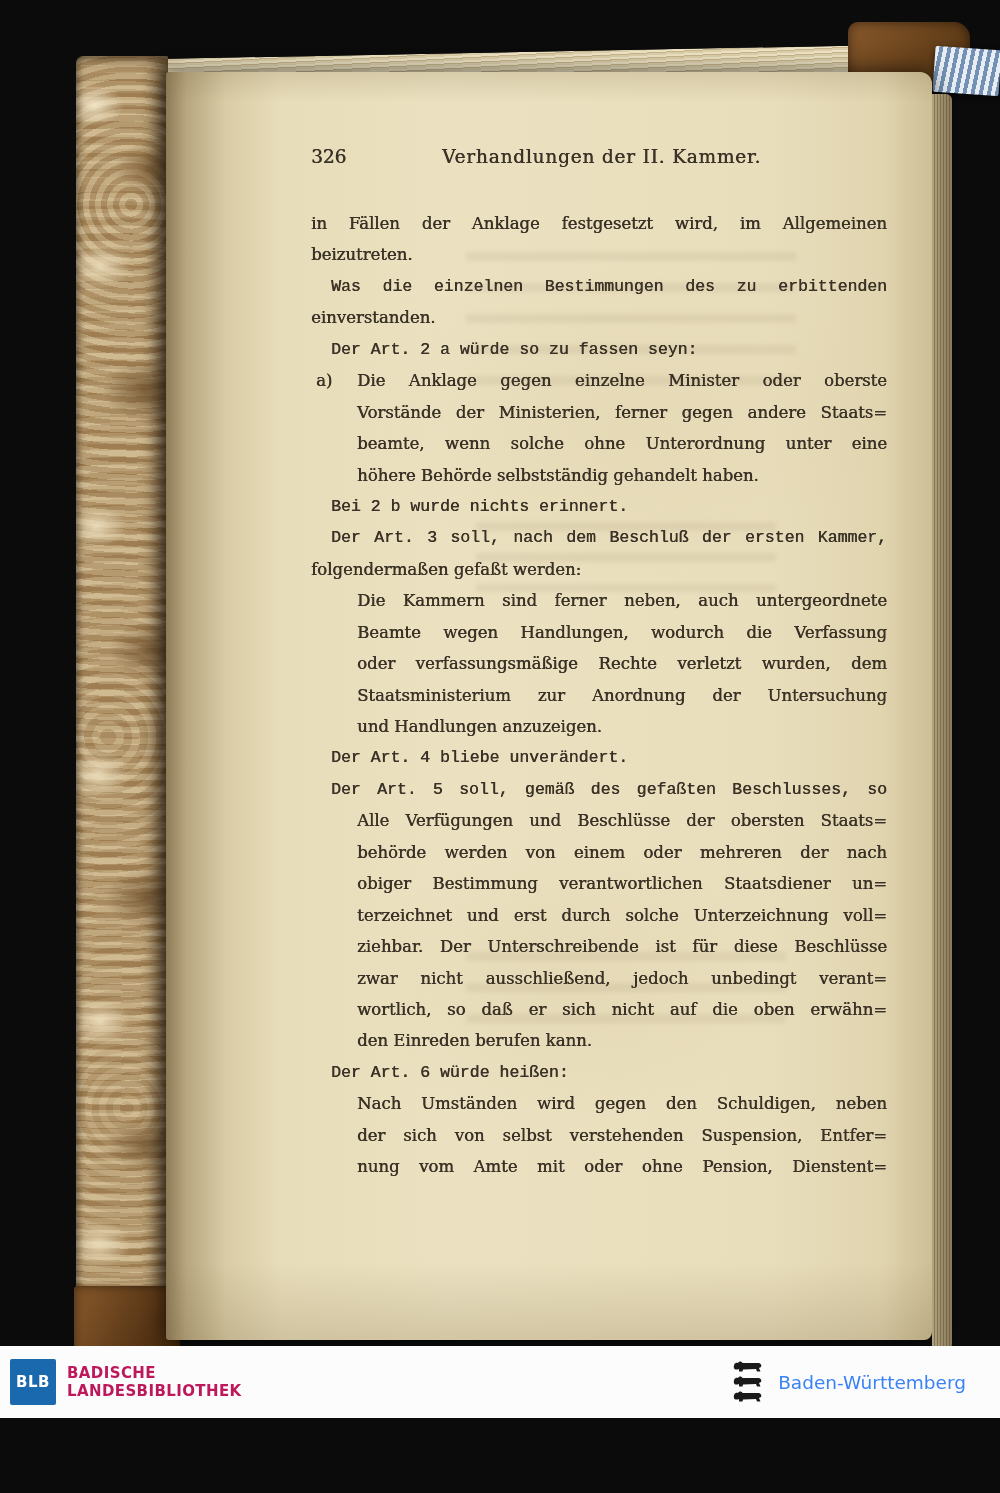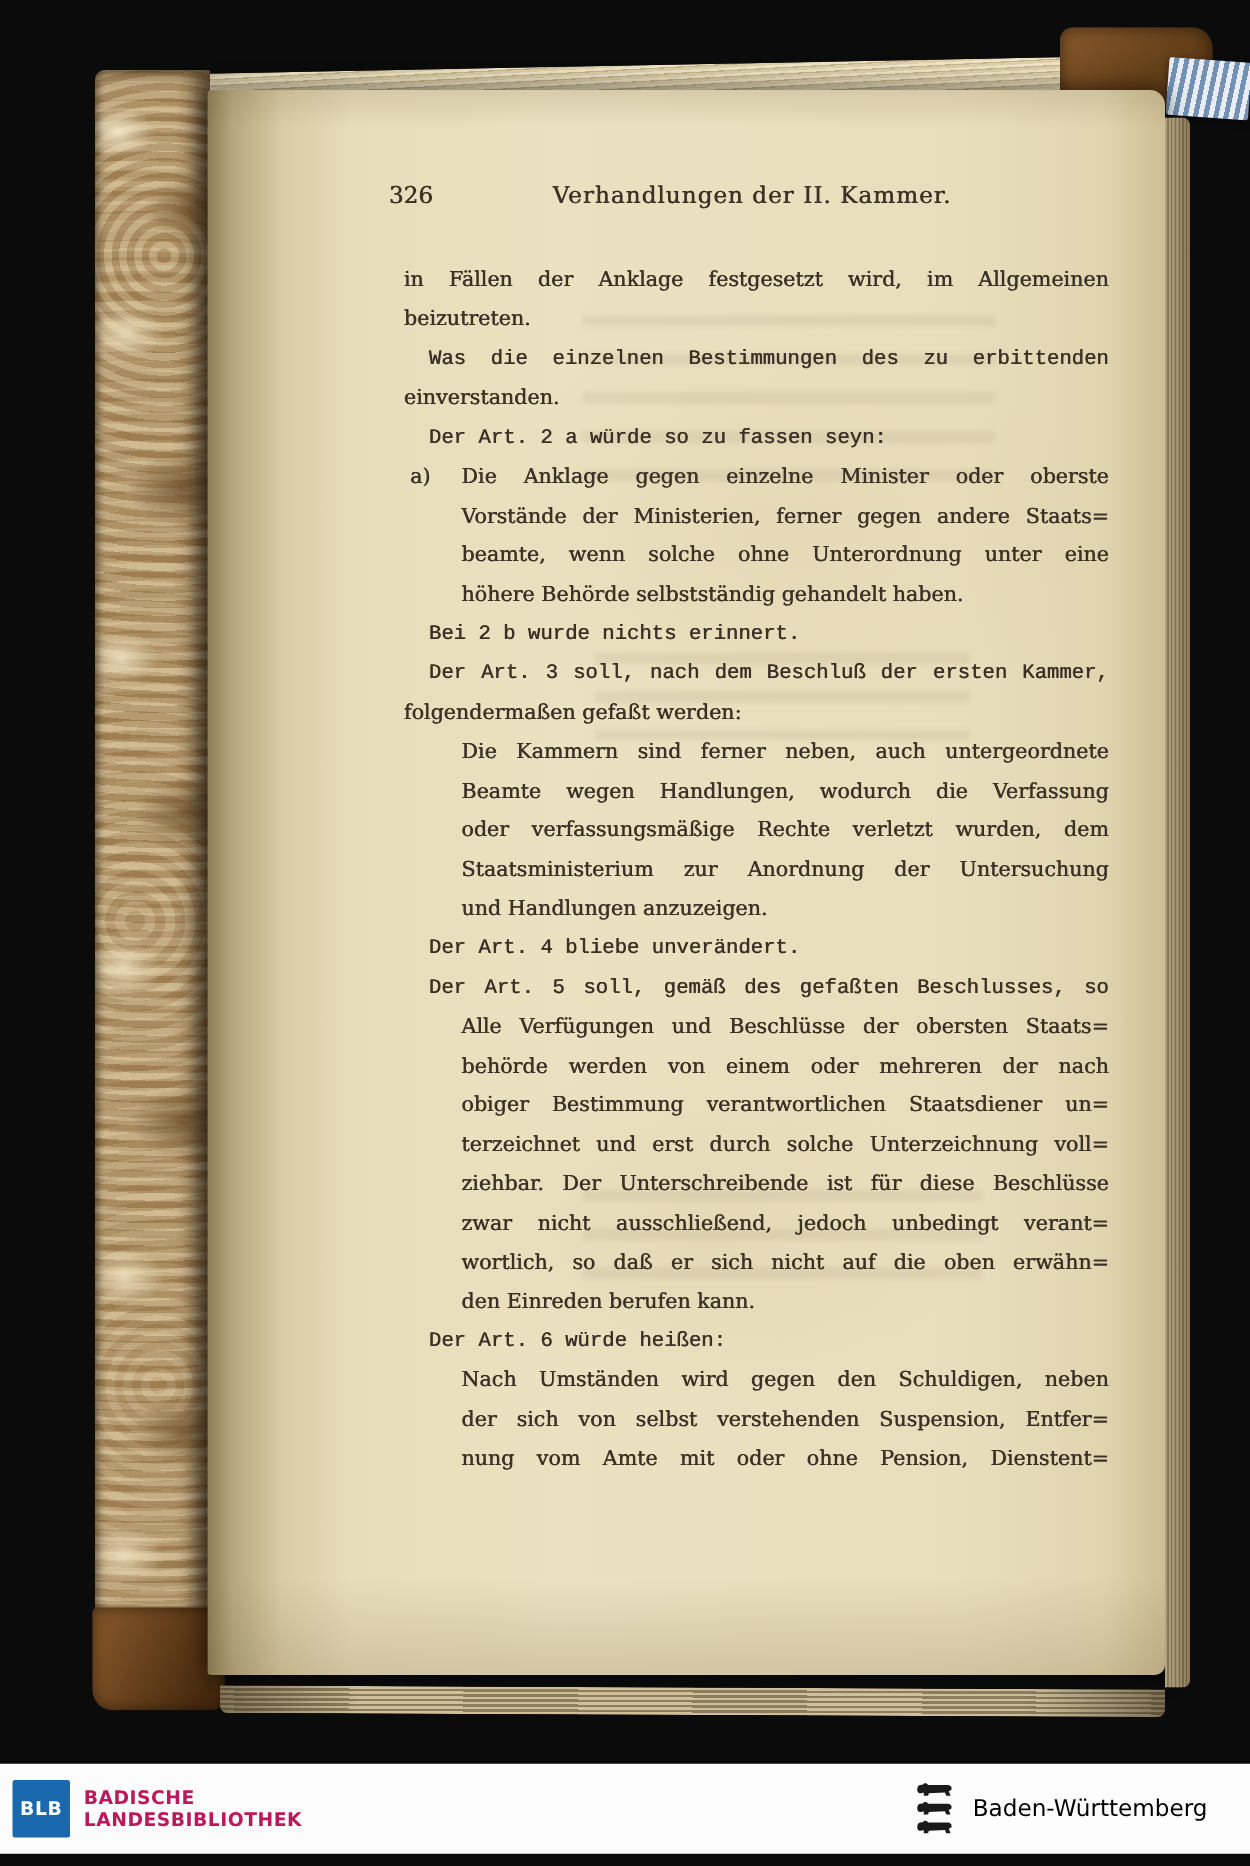--- a/index.html
+++ b/index.html
@@ -52,35 +52,35 @@
       repeating-linear-gradient(180deg,#cfc09b 0 2px,#8b7c5c 2px 4px);}
   .ghost{position:absolute;opacity:.14;filter:blur(2px);pointer-events:none;
     background:repeating-linear-gradient(180deg,rgba(92,72,44,.55) 0 9px,transparent 9px 31px);}
 
   
   .page-head{position:absolute;left:0;top:74px;width:100%;height:28px;font-size:18.5px;text-shadow:.4px 0 0 currentColor;}
   .pageno{position:absolute;left:145px;}
   .running-head{position:absolute;left:276px;letter-spacing:.8px;}
   .textblock{position:absolute;left:145px;top:136px;width:576px;font-size:16.5px;line-height:31.45px;
     text-shadow:.4px 0 0 currentColor;}
-  .line{position:relative;height:31.45px;overflow:hidden;text-align:justify;text-align-last:justify;margin-left:12px;}
+  .line{position:relative;height:31.45px;overflow:hidden;text-align:justify;text-align-last:justify;}
   .line.end{text-align-last:left;}
   .line.i1{padding-left:20px;font-family:Liberation Mono, monospace;}
   .line.i2{padding-left:46px;}
   .line .marker{position:absolute;left:5px;}
 
   
-  .footer{position:absolute;left:0;top:1411px;width:1000px;height:72px;background:#fcfcfc;
+  .footer{position:absolute;left:0;top:1346px;width:1000px;height:72px;background:#fcfcfc;
     font-family:"DejaVu Sans","Liberation Sans",sans-serif;display:flex;align-items:center;
     justify-content:space-between;padding:0 34px 0 10px;box-sizing:border-box;}
   .footer-left{display:flex;align-items:center;gap:11px;}
   .blb-logo{width:46px;height:46px;background:var(--blb-blue,#1a68ae);color:#fff;font-weight:bold;font-size:15px;
     display:flex;align-items:center;justify-content:center;letter-spacing:.5px;border-radius:2px;}
   .lib-name{font-weight:bold;font-size:15px;line-height:18px;color:#be185d;letter-spacing:.4px;}
-  .footer-right{display:flex;align-items:center;gap:12px;color:#000000;font-size:18.5px;}
+  .footer-right{display:flex;align-items:center;gap:12px;color:#3b82f6;font-size:18.5px;}
 </style>
 </head>
 <body>
 
 <div class="stage">
 
   <div class="top-edge"></div>
   <div class="leather-tr"></div>
   <div class="bookmark"></div>
   <div class="marble"></div>

